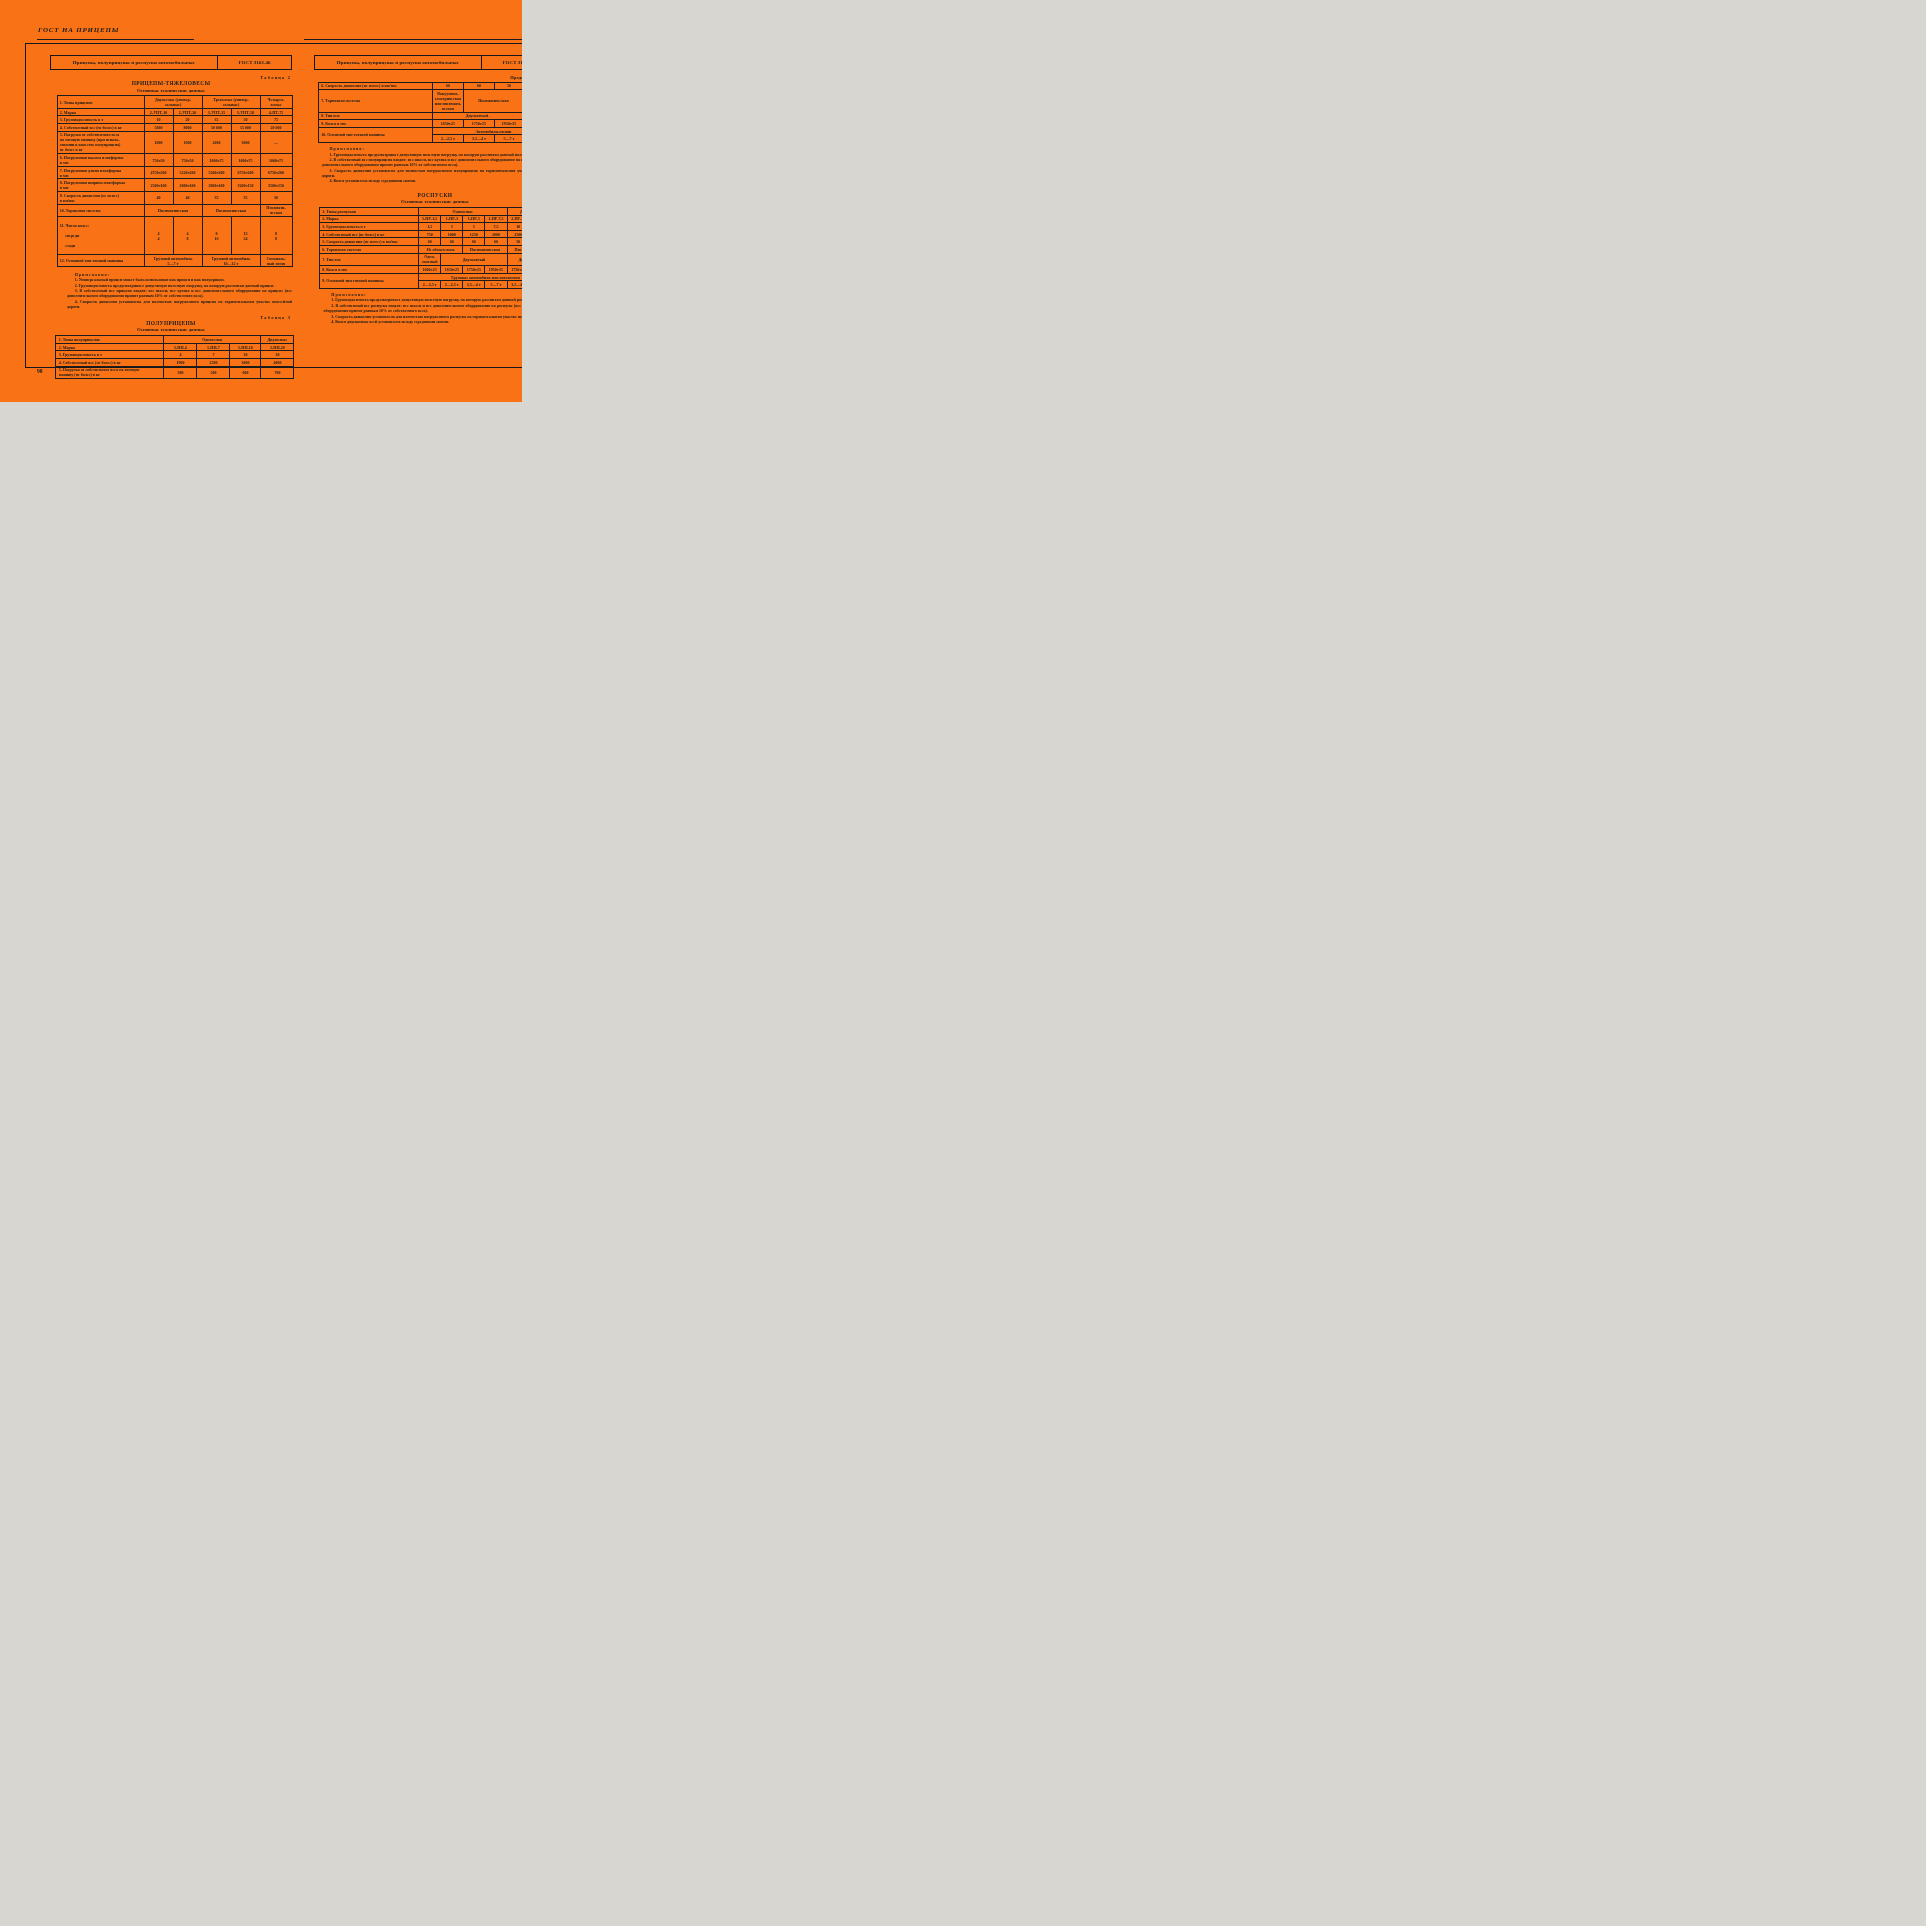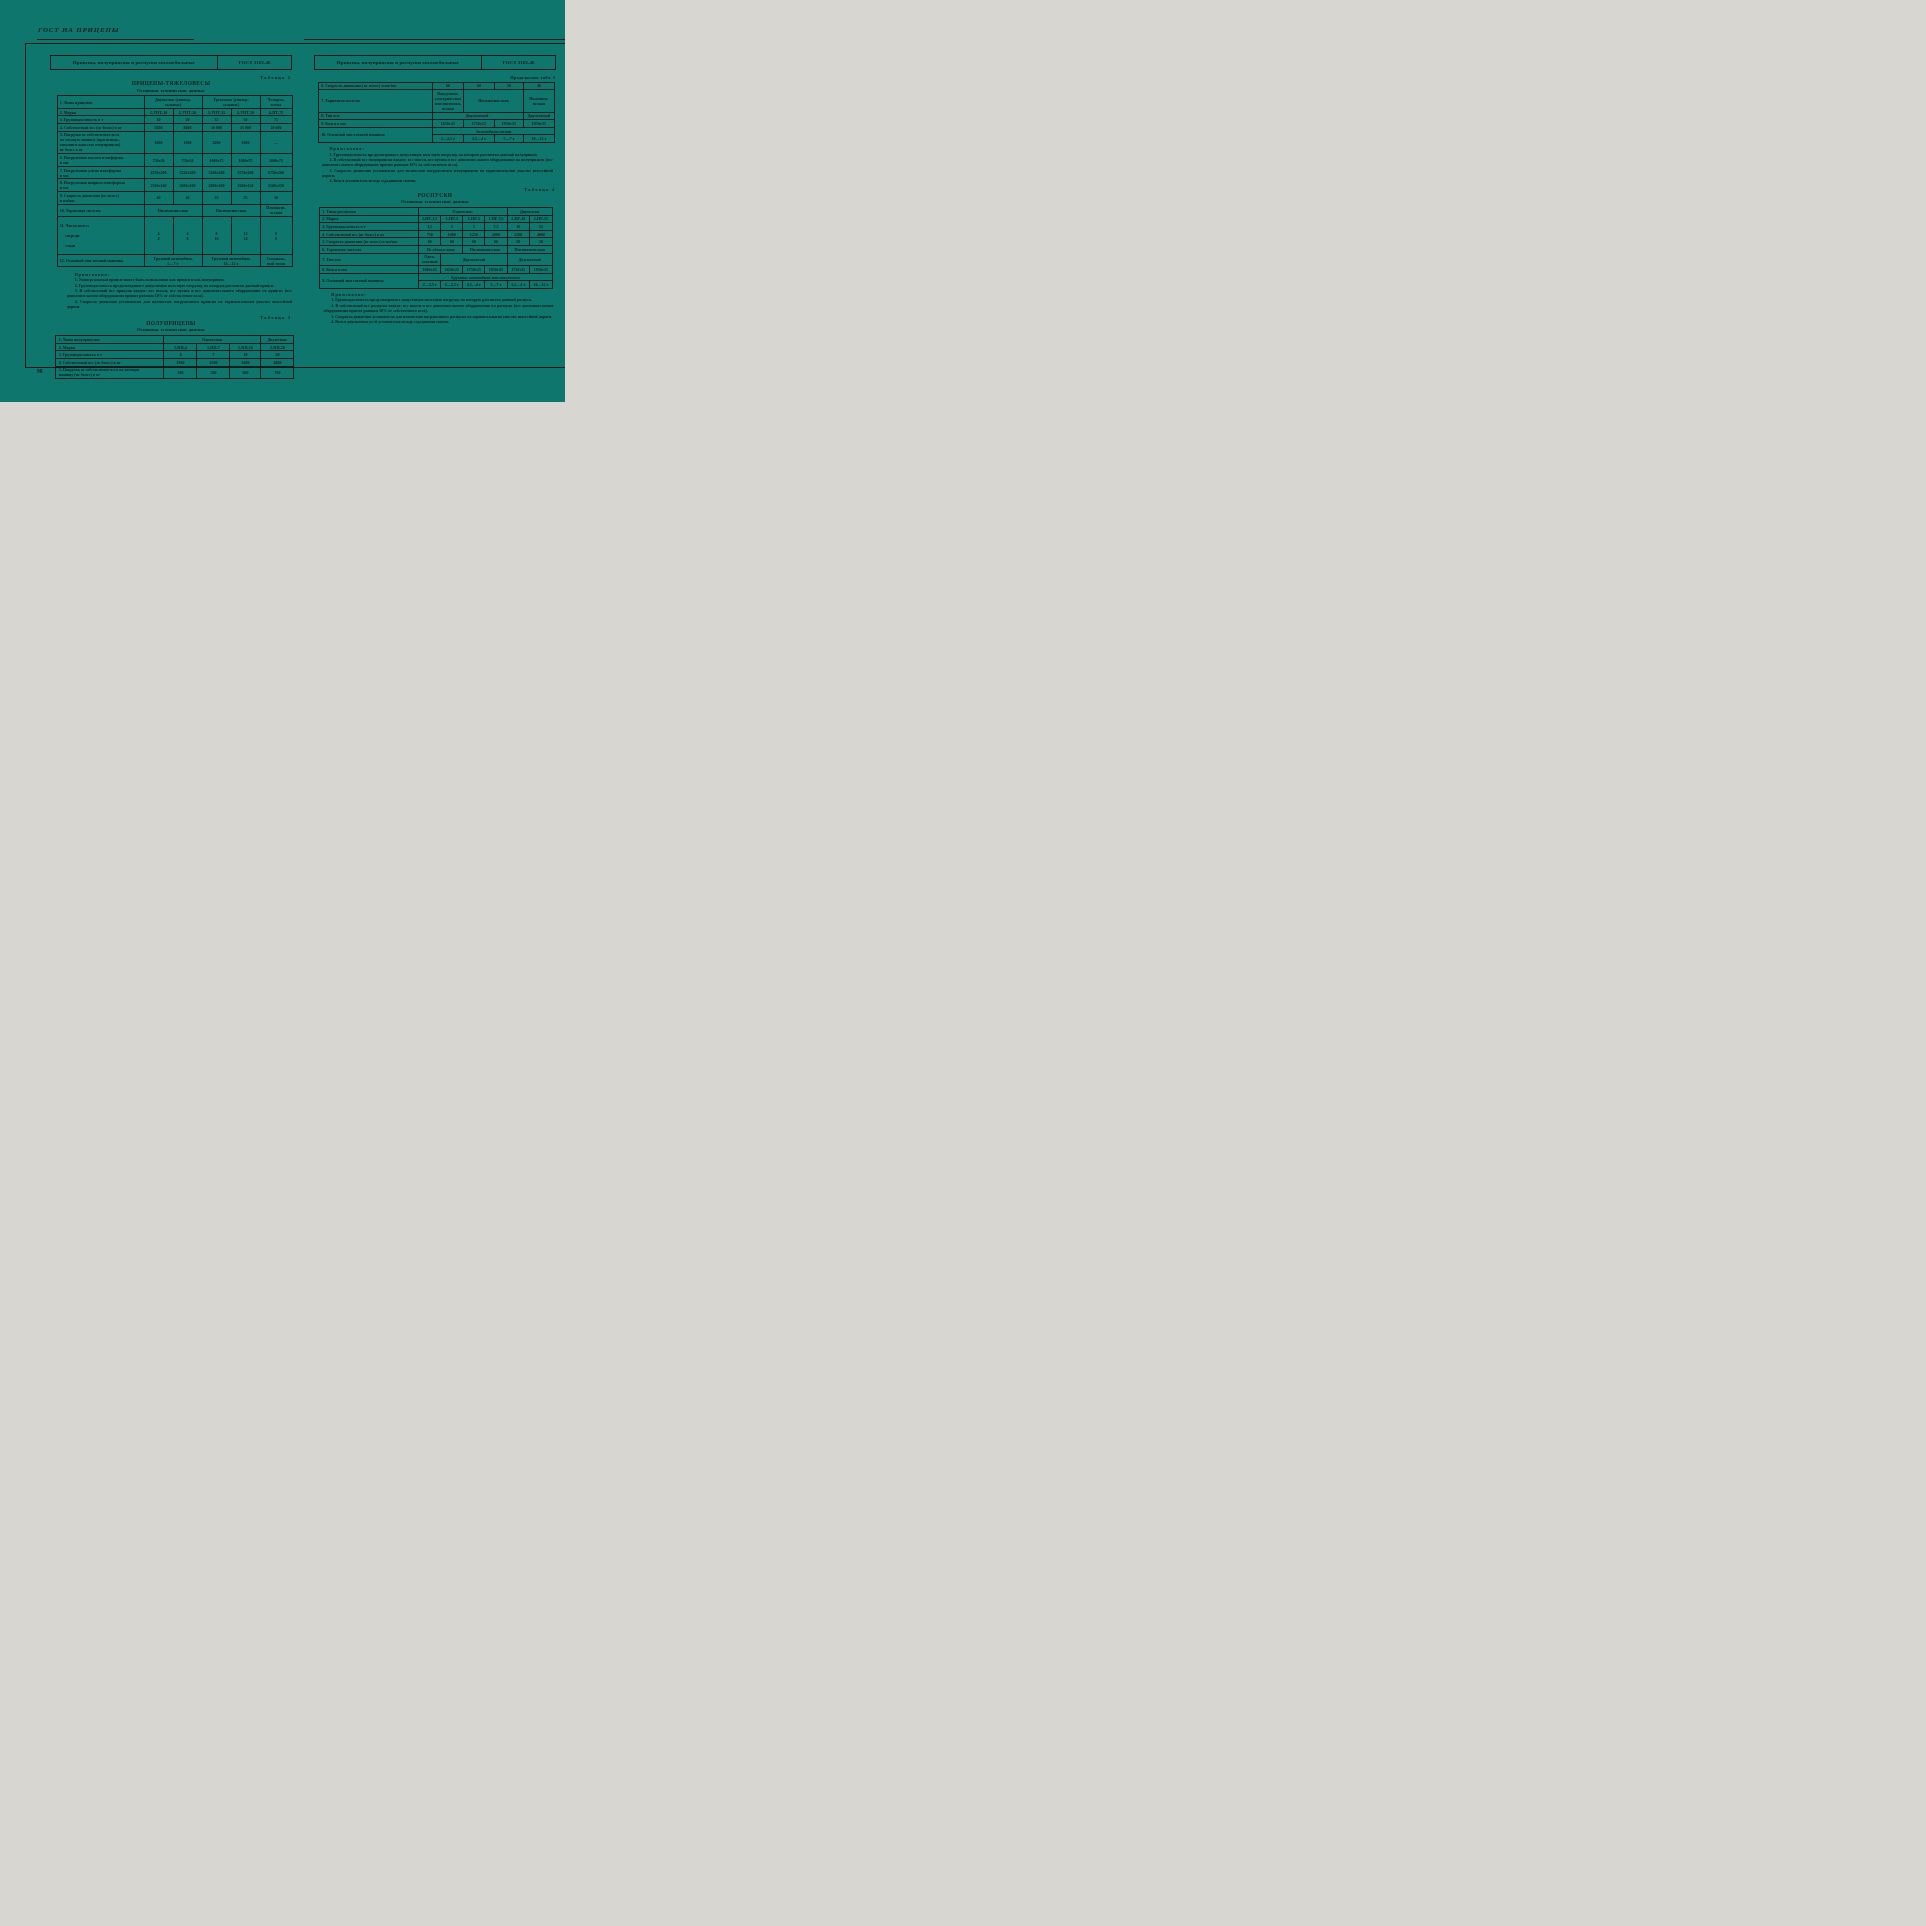--- a/index.html
+++ b/index.html
@@ -1,16 +1,16 @@
 <!DOCTYPE html>
 <html style="font-size:6.2px"><head>
 <meta charset="utf-8">
 <style>
   html,body{margin:0;padding:0;background:#d8d6d0;}
-  .sheet{position:relative;width:565px;height:402px;background:#0f766e;overflow:hidden;
+  .sheet{position:relative;width:522px;height:402px;background:#f97316;overflow:hidden;
          font-family:"Liberation Serif","DejaVu Serif",serif;color:#1b1b1b;}
   .abs{position:absolute;}
   .running-head{left:38px;top:26px;font-style:italic;font-weight:700;font-size:7px;letter-spacing:0.8px;}
   .rule{height:0.8px;background:#1c1c1c;}
   .rule-left{left:37px;top:39px;width:157px;}
   .rule-right{left:304px;top:39px;width:270px;}
   .frame{left:25.4px;top:43px;width:551px;height:323px;border:1px solid #181818;}
   .frame-right2{left:581px;top:44px;width:0.9px;height:321px;background:#181818;}
   .header-box{top:55px;width:242px;height:14.6px;border:0.8px solid #181818;display:flex;box-sizing:border-box;}
   .header-box .hb-title{flex:0 0 166px;border-right:0.8px solid #181818;display:flex;align-items:center;justify-content:center;font-size:5px;font-weight:700;letter-spacing:0.1px;}

